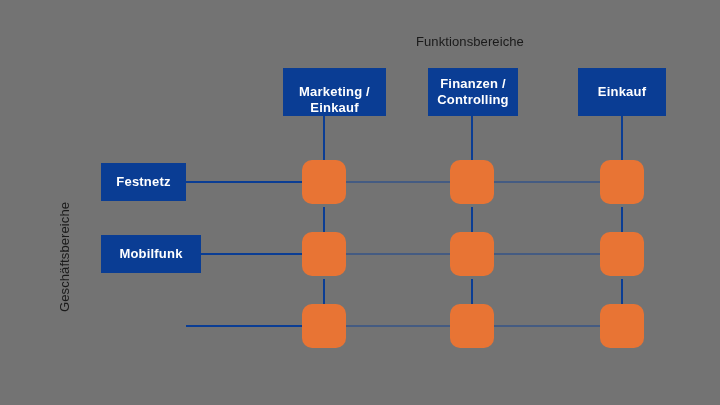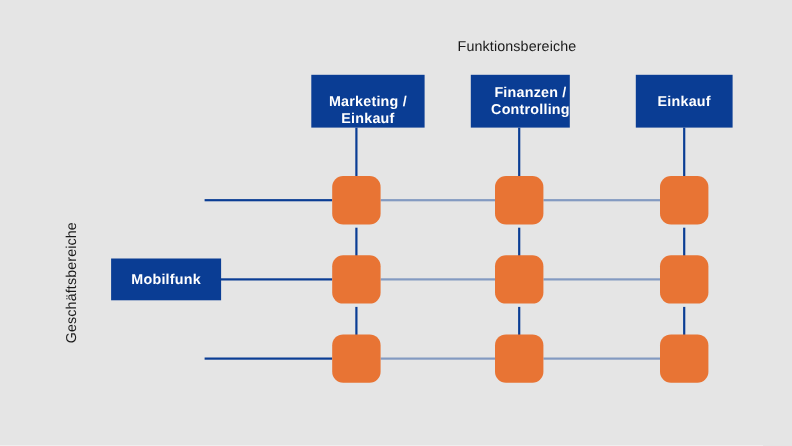--- a/index.html
+++ b/index.html
@@ -11,21 +11,21 @@
     width: 720px;
     height: 405px;
     background: #ffffff;
     font-family: "Liberation Sans", sans-serif;
     overflow: hidden;
   }
   #diagram {
     position: relative;
     width: 720px;
     height: 405px;
-    background: #e5e5e5;
+    background: #737373;
   }
 
   
   .axis-caption {
     position: absolute;
     color: #1a1a1a;
     font-size: 13px;
     font-weight: 400;
     letter-spacing: 0.1px;
     white-space: nowrap;
@@ -54,21 +54,21 @@
     align-items: center;
     justify-content: center;
     text-align: center;
     line-height: 1.25;
     box-sizing: border-box;
     z-index: 4;
   }
 
   
   #header-marketing  { left: 283px; top: 68px; width: 103px;  height: 48px; align-items: flex-end; }
-  #header-finanzen   { left: 428px; top: 68px; width: 90px;  height: 48px; justify-content: flex-end; }
+  #header-finanzen   { left: 428px; top: 68px; width: 90px;  height: 48px; }
   #header-einkauf    { left: 578px; top: 68px; width: 88px;  height: 48px; }
 
   
   #row-festnetz  { left: 101px; top: 163px; width: 85px; height: 38px; }
   #row-mobilfunk { left: 101px; top: 235px; width: 100px; height: 38px; }
   #row-internet  { left: 101px; top: 307px; width: 85px; height: 38px; }
 
   
   .line {
     position: absolute;
@@ -134,20 +134,23 @@
     <span>
       <span>Finanzen /</span><br>
       <span>Controlling</span>
     </span>
   </div>
 
   <div class="blue-box" id="header-einkauf">
     <span>Einkauf</span>
   </div>
 
+  <div class="blue-box" id="row-festnetz">
+    <span>Festnetz</span>
+  </div>
 
   <div class="blue-box" id="row-mobilfunk">
     <span>Mobilfunk</span>
   </div>
 
 
   <div class="node" style="left:302px; top:160px;"></div>
   <div class="node" style="left:450px; top:160px;"></div>
   <div class="node" style="left:600px; top:160px;"></div>
 

